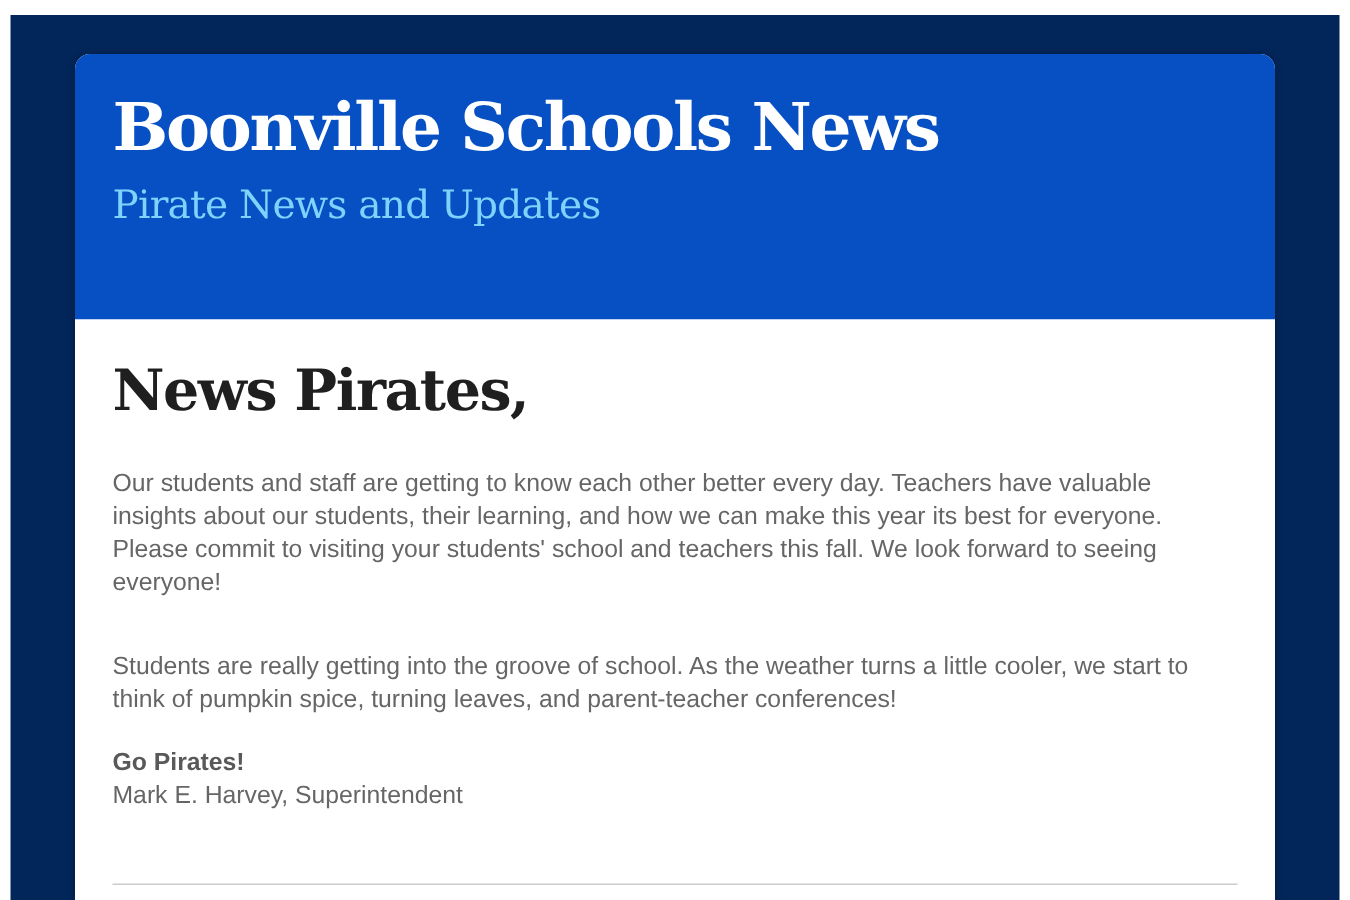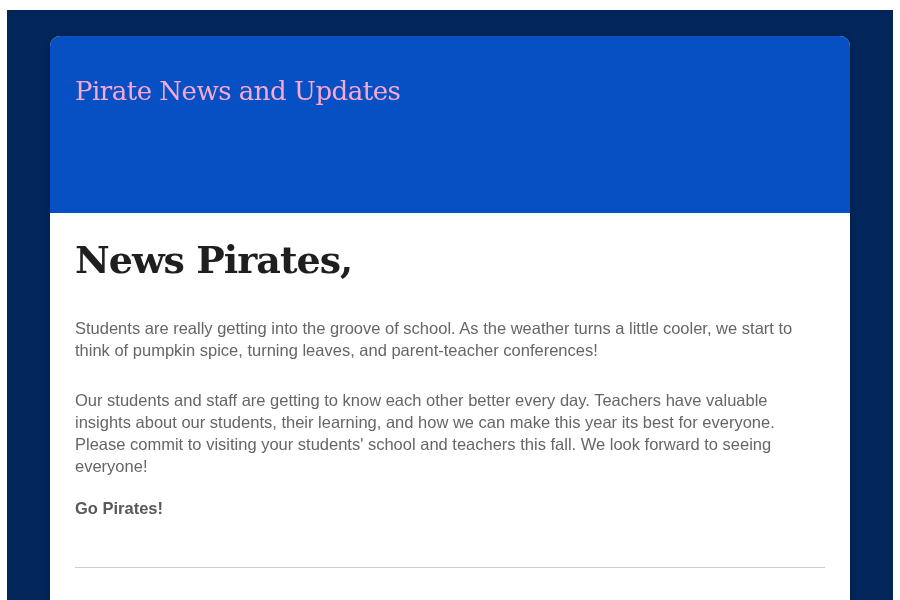--- a/index.html
+++ b/index.html
@@ -48,21 +48,21 @@
     letter-spacing: -1.5px;
     color: #ffffff;
   }
   .nl-subtitle {
     margin: 14px 0 0 0;
     font-family: "DejaVu Serif", serif;
     font-weight: normal;
     font-size: 26px;
     line-height: 29px;
     letter-spacing: -0.5px;
-    color: #f9a8d4;
+    color: #7dd3fc;
   }
   .nl-date {
     margin: 26px 0 0 0;
     font-family: "Liberation Sans", sans-serif;
     font-weight: bold;
     font-size: 13px;
     line-height: 16px;
     letter-spacing: 1.5px;
     color: #ffffff;
   }
@@ -107,30 +107,32 @@
   }
 </style>
 </head>
 <body>
 
 <div class="backdrop"></div>
 
 <div class="card">
 
   <div class="card-header">
+    <h1 class="nl-title">Boonville Schools News</h1>
     <div class="nl-subtitle">Pirate News and Updates</div>
   </div>
 
   <div class="card-body">
     <h2 class="greeting">News Pirates,</h2>
 
+    <p class="body-paragraph p2">Our students and staff are getting to know each other better every day. Teachers have valuable insights about our students, their learning, and how we can make this year its best for everyone. Please commit to visiting your students' school and teachers this fall. We look forward to seeing everyone!</p>
+
     <p class="body-paragraph p1">Students are really getting into the groove of school. As the weather turns a little cooler, we start to think of pumpkin spice, turning leaves, and parent-teacher conferences!</p>
-
-    <p class="body-paragraph p2">Our students and staff are getting to know each other better every day. Teachers have valuable insights about our students, their learning, and how we can make this year its best for everyone. Please commit to visiting your students' school and teachers this fall. We look forward to seeing everyone!</p>
 
     <div class="signoff-block">
       <div class="signoff">Go Pirates!</div>
+      <div class="signature">Mark E. Harvey, Superintendent</div>
     </div>
 
     <hr class="divider">
   </div>
 
 </div>
 
 </body></html>

